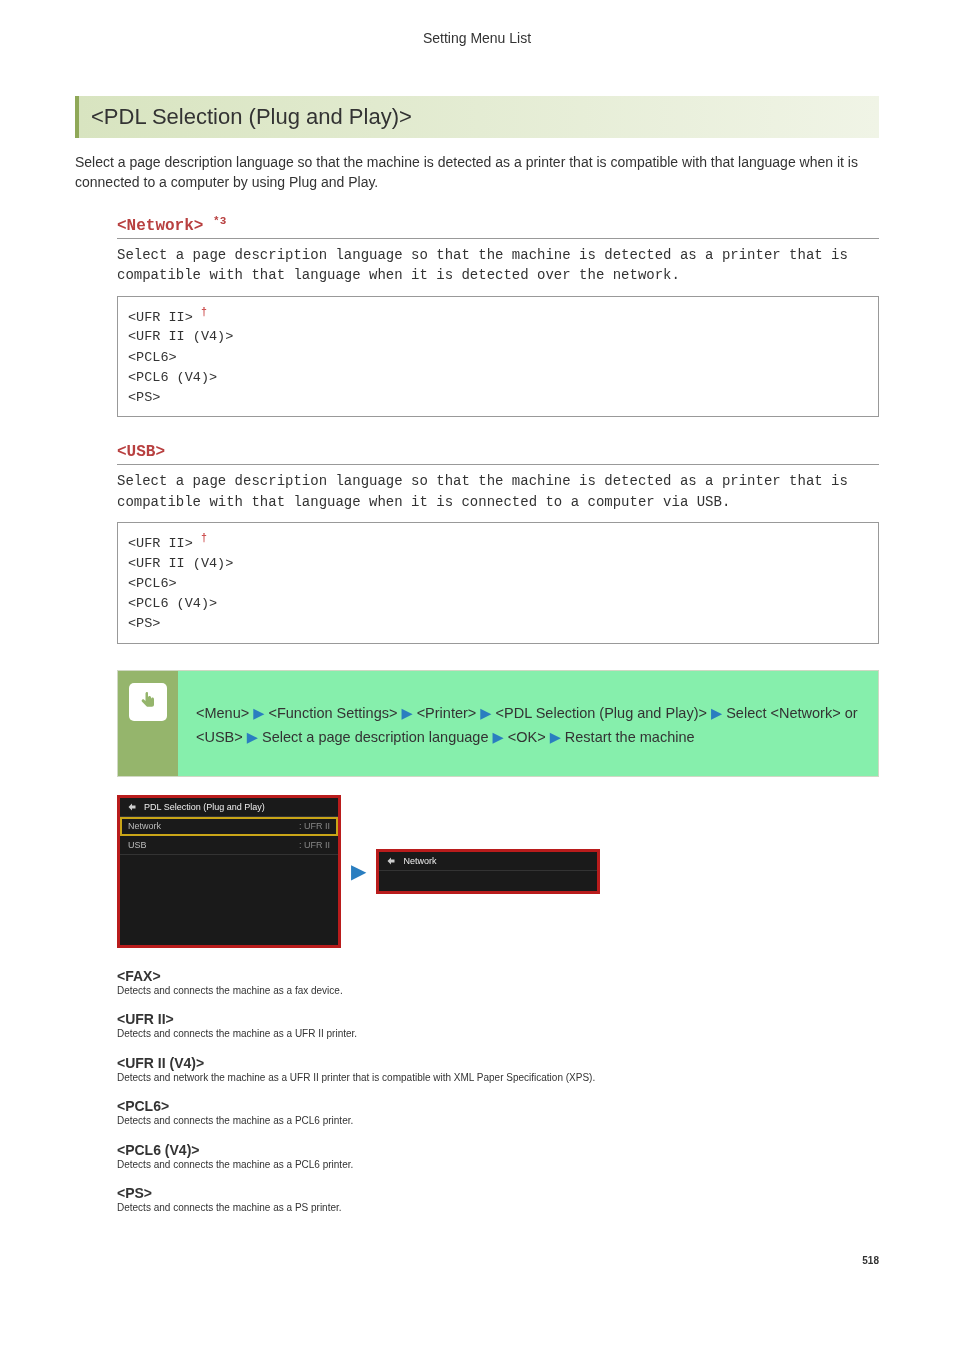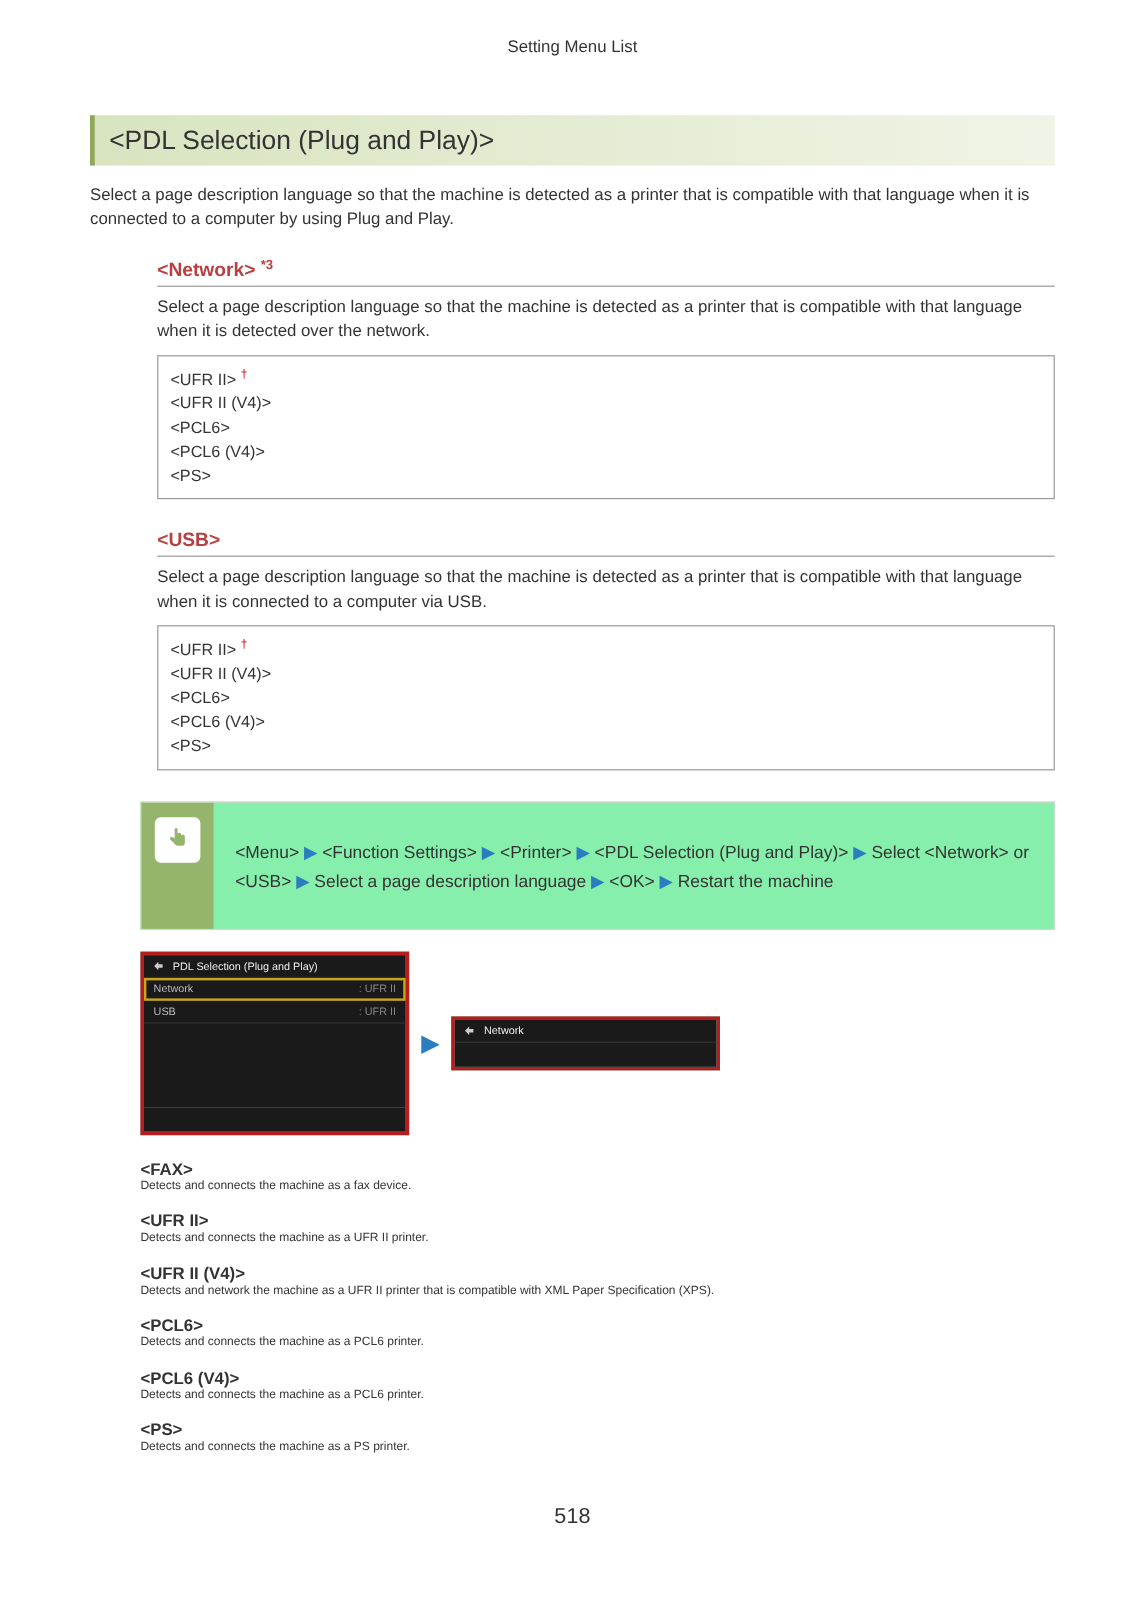--- a/index.html
+++ b/index.html
@@ -26,22 +26,23 @@
     font-size: 22px;
     color: #333;
     margin-bottom: 14px;
   }
   .intro-text {
     font-size: 14px;
     line-height: 1.45;
     margin-bottom: 22px;
   }
   .subsection {
-    margin-left: 56px;
+    margin-left: 42px;
     margin-bottom: 26px;
+    font-family: Liberation Mono, monospace;
   }
   .sub-heading {
     color: #b84040;
     font-weight: bold;
     font-size: 16px;
     border-bottom: 1px solid #999;
     padding-bottom: 3px;
     margin-bottom: 6px;
   }
   .sub-heading sup {
@@ -156,23 +157,24 @@
   }
   .def-title {
     font-weight: bold;
     font-size: 14px;
   }
   .def-body {
     font-size: 10px;
     line-height: 1.35;
   }
   .page-number {
-    text-align: center;
+    text-align: right;
     margin-top: 40px;
-    font-size: 18px;
+    font-size: 10px;
+    font-weight: bold;
   }
   .back-arrow-svg { width:12px; height:12px; }
 </style>
 </head>
 <body>
 
 <div class="page">
   <div class="header-title">Setting Menu List</div>
 
   <div class="main-heading">&lt;PDL Selection (Plug and Play)&gt;</div>

